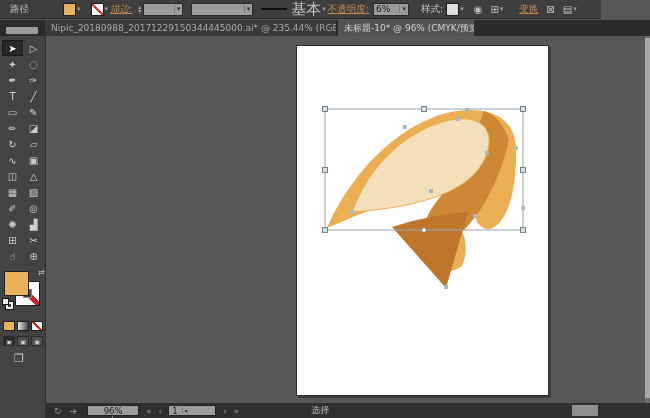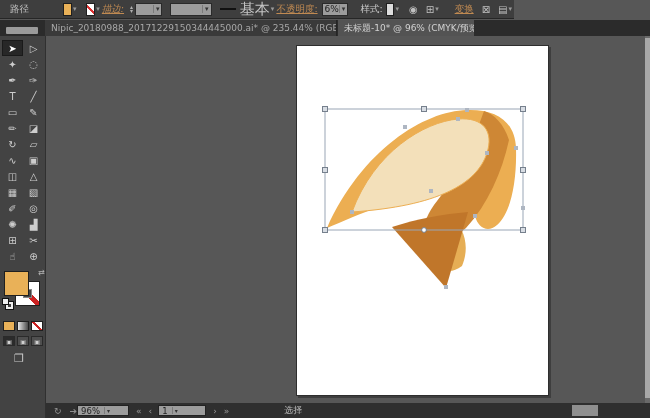--- a/index.html
+++ b/index.html
@@ -2,21 +2,21 @@
 <html><head>
 <meta charset="utf-8">
 <style>
   * { margin:0; padding:0; box-sizing:border-box; }
   html,body { background:#222; }
   body { font-family:"DejaVu Sans","Liberation Sans",sans-serif; }
   .app { position:relative; width:650px; height:418px; background:#575757; overflow:hidden;
          font-size:10px; color:#C5C5C5; }
 
   
-  .controlbar { position:absolute; left:0; top:0; width:514px; height:19px; background:#3E3E3E;
+  .controlbar { position:absolute; left:0; top:0; width:601px; height:19px; background:#3E3E3E;
                 border-bottom:1px solid #262626; display:flex; align-items:center; white-space:nowrap; overflow:hidden; }
   .cb-label { margin-left:10px; font-size:9.5px; color:#BDBDBD; }
   .swatch { width:13px; height:13px; border:1px solid #1F1F1F; display:inline-block; }
   .swatch.none { background:linear-gradient(45deg, #fff 44%, #D33 44%, #D33 56%, #fff 56%); }
   .dd-arrow { font-size:7px; color:#9A9A9A; margin:0 2px 0 1px; }
   .cb-link { font-size:9.5px; text-decoration:underline; }
   .stepper { display:inline-flex; flex-direction:column; line-height:4px; font-size:6px; color:#AFAFAF; margin-left:6px; }
   .field { background:#9C9C9C; border:1px solid #2A2A2A; height:13px; display:inline-flex; align-items:center;
            color:#1E1E1E; font-size:9px; padding:0 2px; }
   .field .fa { margin-left:auto; font-size:7px; color:#333; border-left:1px solid #7B7B7B; padding-left:2px; }
@@ -65,24 +65,24 @@
   .vscroll .thumb { position:absolute; left:0; top:2px; width:5px; height:360px; background:#A8A8A8; }
   .overlay { position:absolute; left:0; top:0; width:650px; height:418px; pointer-events:none; }
 
   
   .statusbar { position:absolute; left:46px; top:403px; width:604px; height:15px; background:#2F2F2F;
                display:flex; align-items:center; font-size:9px; }
   .sb-icon { color:#8F8F8F; font-size:9px; margin-left:8px; }
   .sb-field { background:#9C9C9C; border:1px solid #222; height:11px; color:#1E1E1E;
               display:inline-flex; align-items:center; font-size:8.5px; padding:0 3px; }
   .sb-field .fa { margin-left:4px; font-size:6px; color:#333; border-left:1px solid #7B7B7B; padding-left:2px; }
-  .zoombox { width:52px; margin-left:0; }
+  .zoombox { width:52px; margin-left:10px;flex-direction:column; }
   .nav { color:#9A9A9A; font-size:9px; margin-left:7px; }
   .abbox { width:48px; margin-left:6px; }
-  .sb-status { color:#B9B9B9; margin-left:55px; }
+  .sb-status { color:#B9B9B9; margin-left:72px; }
   .hthumb { position:absolute; left:526px; top:2px; width:26px; height:11px; background:#8F8F8F; }
 </style>
 </head>
 <body>
 
 <div class="app">
 
   <div class="controlbar">
     <span class="cb-label">路径</span>
     <span class="swatch" style="margin-left: 34px; background: rgb(233, 177, 88);" title="#E9B158"></span>

